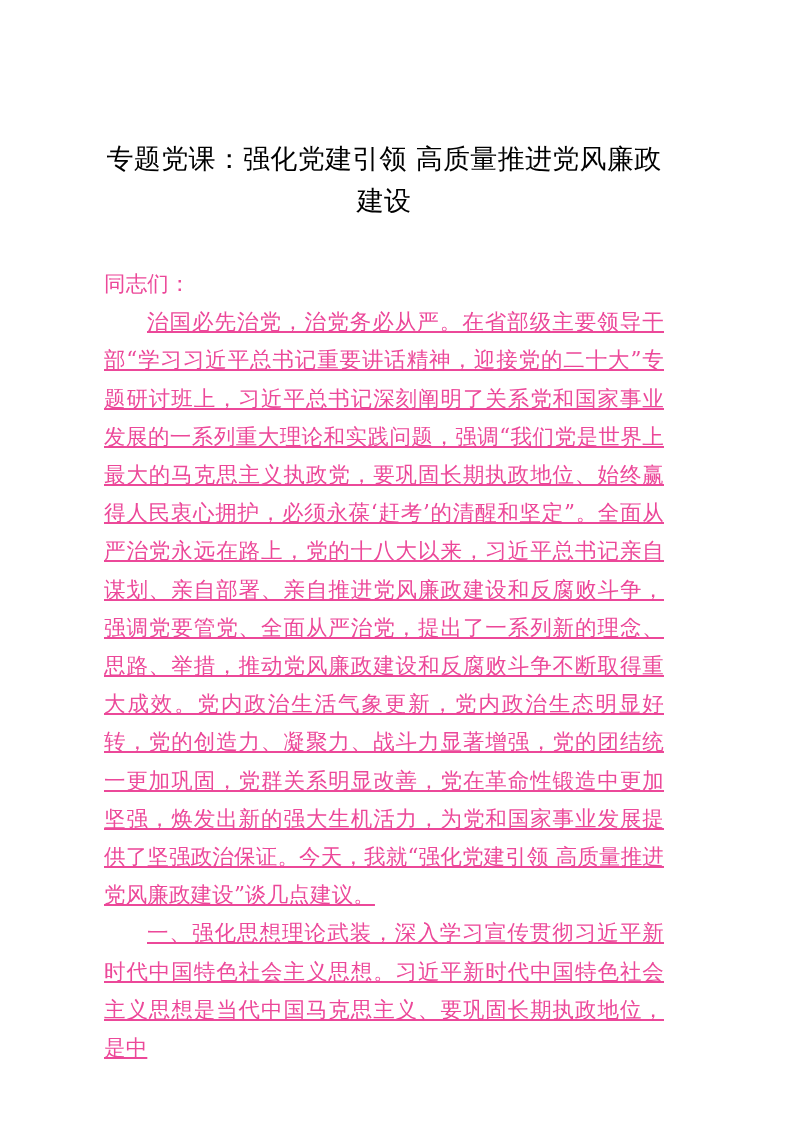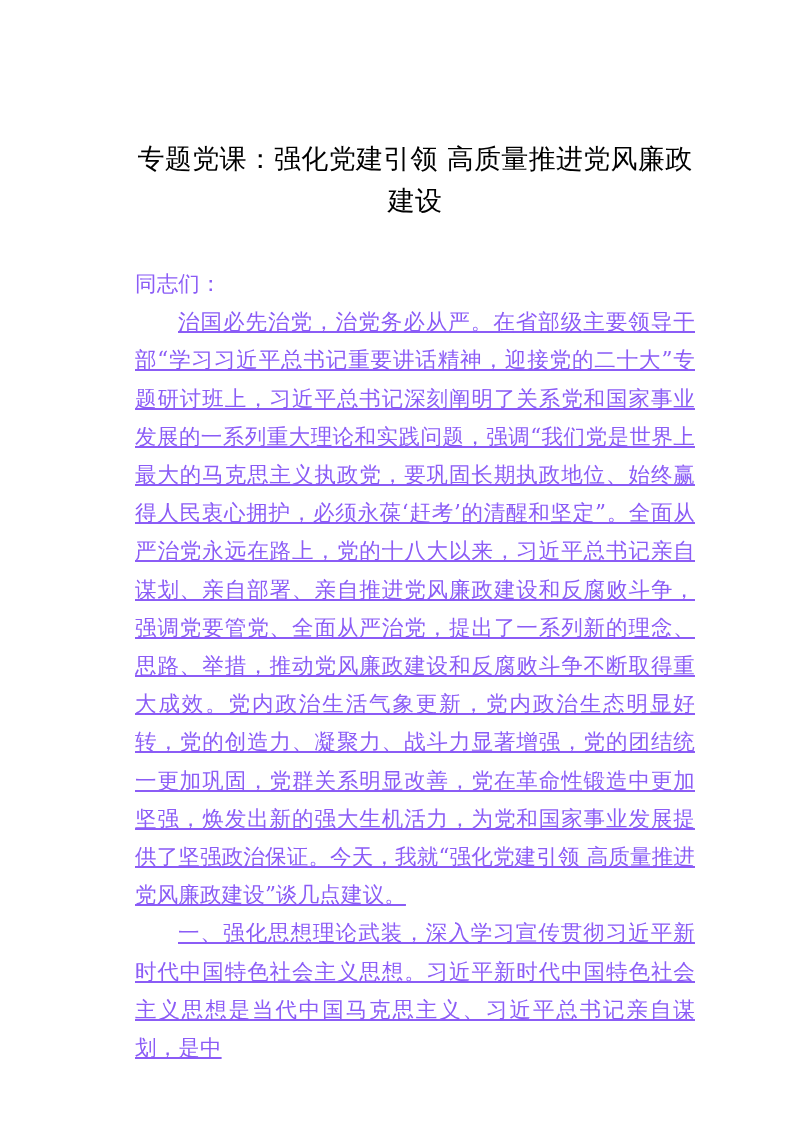--- a/index.html
+++ b/index.html
@@ -16,21 +16,21 @@
   }
   .page {
     position: relative;
     width: 793px;
     height: 1122px;
     background: #ffffff;
     box-sizing: border-box;
   }
   .content {
     position: absolute;
-    left: 135px;
+    left: 104px;
     top: 0;
     width: 560px;
   }
   .doc-title {
     margin: 0;
     padding: 0;
     padding-top: 138px;
     font-family: "DejaVu Serif", "Liberation Serif", serif;
     font-size: 27px;
     line-height: 42px;
@@ -42,21 +42,21 @@
   }
   .body-block {
     margin-top: 43px;
   }
   p.para {
     margin: 0;
     padding: 0;
     font-family: "DejaVu Serif", "Liberation Serif", serif;
     font-size: 21.5px;
     line-height: 38.2px;
-    color: #8b5cf6;
+    color: #ec4899;
     text-align: justify;
     text-align-last: left;
     text-justify: inter-ideograph;
     letter-spacing: 0.15px;
     word-break: break-all;
   }
   p.para.indent {
     text-indent: 2em;
     text-decoration: underline;
   }
@@ -71,17 +71,17 @@
   <div class="content">
 
     <h1 class="doc-title">专题党课：强化党建引领 高质量推进党风廉政建设</h1>
 
     <div class="body-block">
 
       <p class="para flush">同志们：</p>
 
       <p class="para indent">治国必先治党，治党务必从严。在省部级主要领导干部“学习习近平总书记重要讲话精神，迎接党的二十大”专题研讨班上，习近平总书记深刻阐明了关系党和国家事业发展的一系列重大理论和实践问题，强调“我们党是世界上最大的马克思主义执政党，要巩固长期执政地位、始终赢得人民衷心拥护，必须永葆‘赶考’的清醒和坚定”。全面从严治党永远在路上，党的十八大以来，习近平总书记亲自谋划、亲自部署、亲自推进党风廉政建设和反腐败斗争，强调党要管党、全面从严治党，提出了一系列新的理念、思路、举措，推动党风廉政建设和反腐败斗争不断取得重大成效。党内政治生活气象更新，党内政治生态明显好转，党的创造力、凝聚力、战斗力显著增强，党的团结统一更加巩固，党群关系明显改善，党在革命性锻造中更加坚强，焕发出新的强大生机活力，为党和国家事业发展提供了坚强政治保证。今天，我就“强化党建引领 高质量推进党风廉政建设”谈几点建议。</p>
 
-      <p class="para indent">一、强化思想理论武装，深入学习宣传贯彻习近平新时代中国特色社会主义思想。习近平新时代中国特色社会主义思想是当代中国马克思主义、习近平总书记亲自谋划，是中</p>
+      <p class="para indent">一、强化思想理论武装，深入学习宣传贯彻习近平新时代中国特色社会主义思想。习近平新时代中国特色社会主义思想是当代中国马克思主义、要巩固长期执政地位，是中</p>
 
     </div>
   </div>
 </div>
 
 </body></html>

